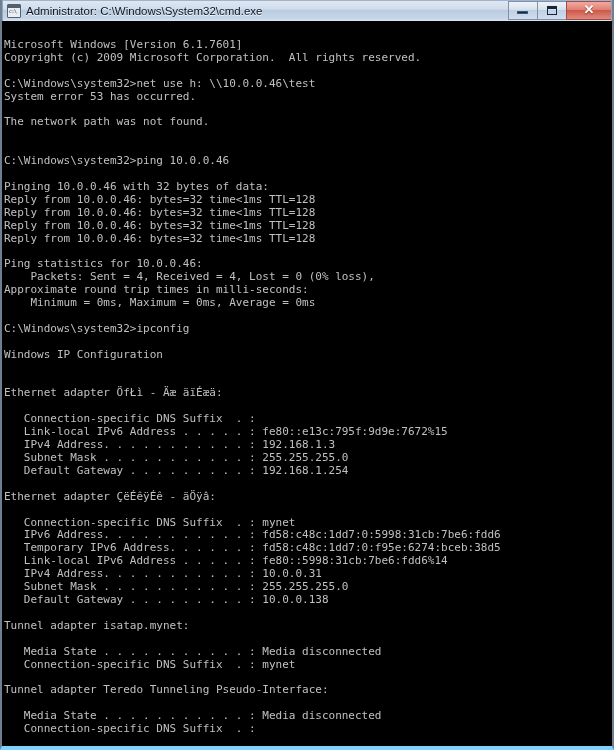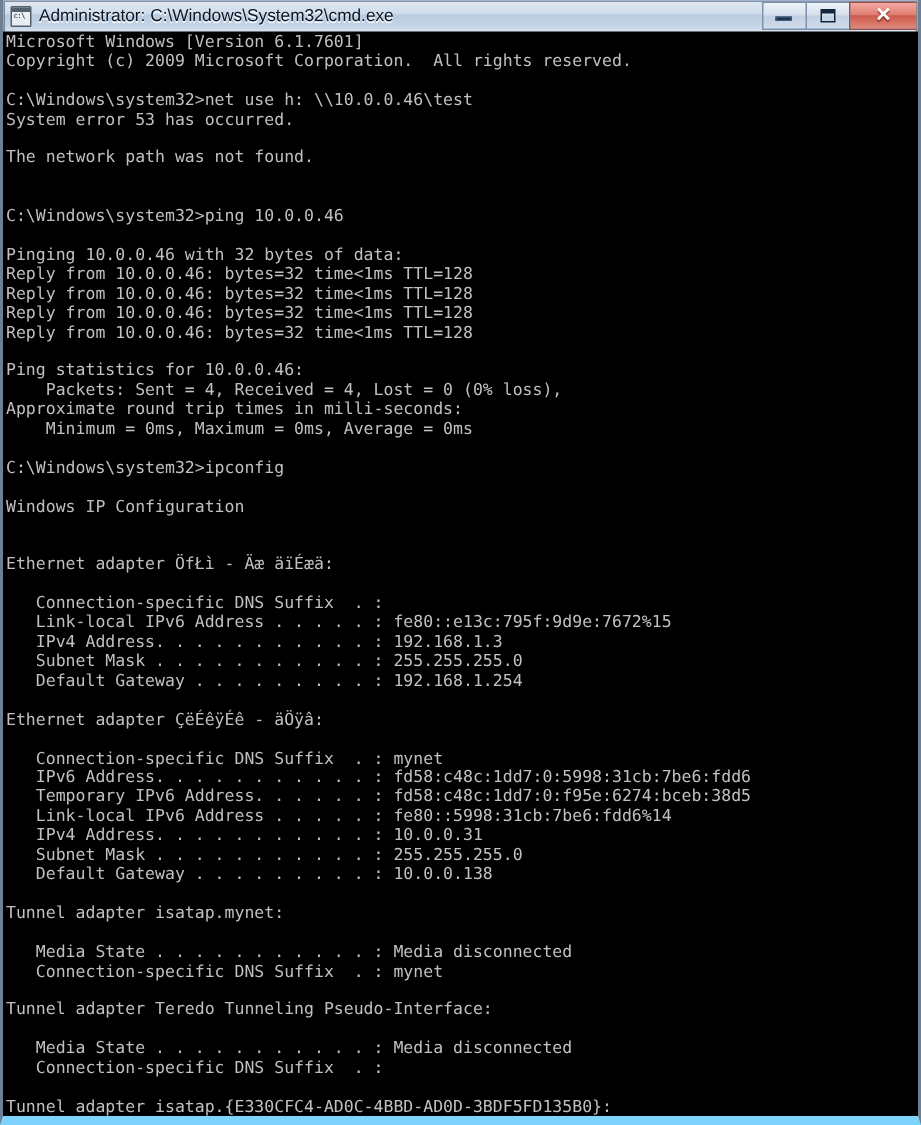--- a/index.html
+++ b/index.html
@@ -17,21 +17,21 @@
   #window {
     position: relative;
     width: 614px;
     height: 750px;
     box-sizing: border-box;
     background: #000;
     display: flex;
     flex-direction: column;
     border-left: 2px solid #6f7f92;
     border-right: 2px solid #6f7f92;
-    border-bottom: 6px solid #7dd3fc;
+    border-bottom: 4px solid #7dd3fc;
   }
 
   
   #titlebar {
     position: relative;
     height: 21px;
     min-height: 21px;
     box-sizing: border-box;
     display: flex;
     align-items: center;
@@ -154,20 +154,21 @@
     flex: 1 1 auto;
     background: #000000;
     color: #c0c0c0;
     font-family: "DejaVu Sans Mono", "Liberation Mono", monospace;
     font-size: 11px;
     line-height: 12.92px;
     padding: 1px 0 0 2px;
     overflow: hidden;
     white-space: pre;
     letter-spacing: 0px;
+    margin-top: 17px;
   }
   #console .line {
     height: 12.92px;
     white-space: pre;
     color: #c0c0c0;
   }
   #console .line.blank { color: transparent; }
 </style>
 </head>
 <body>

